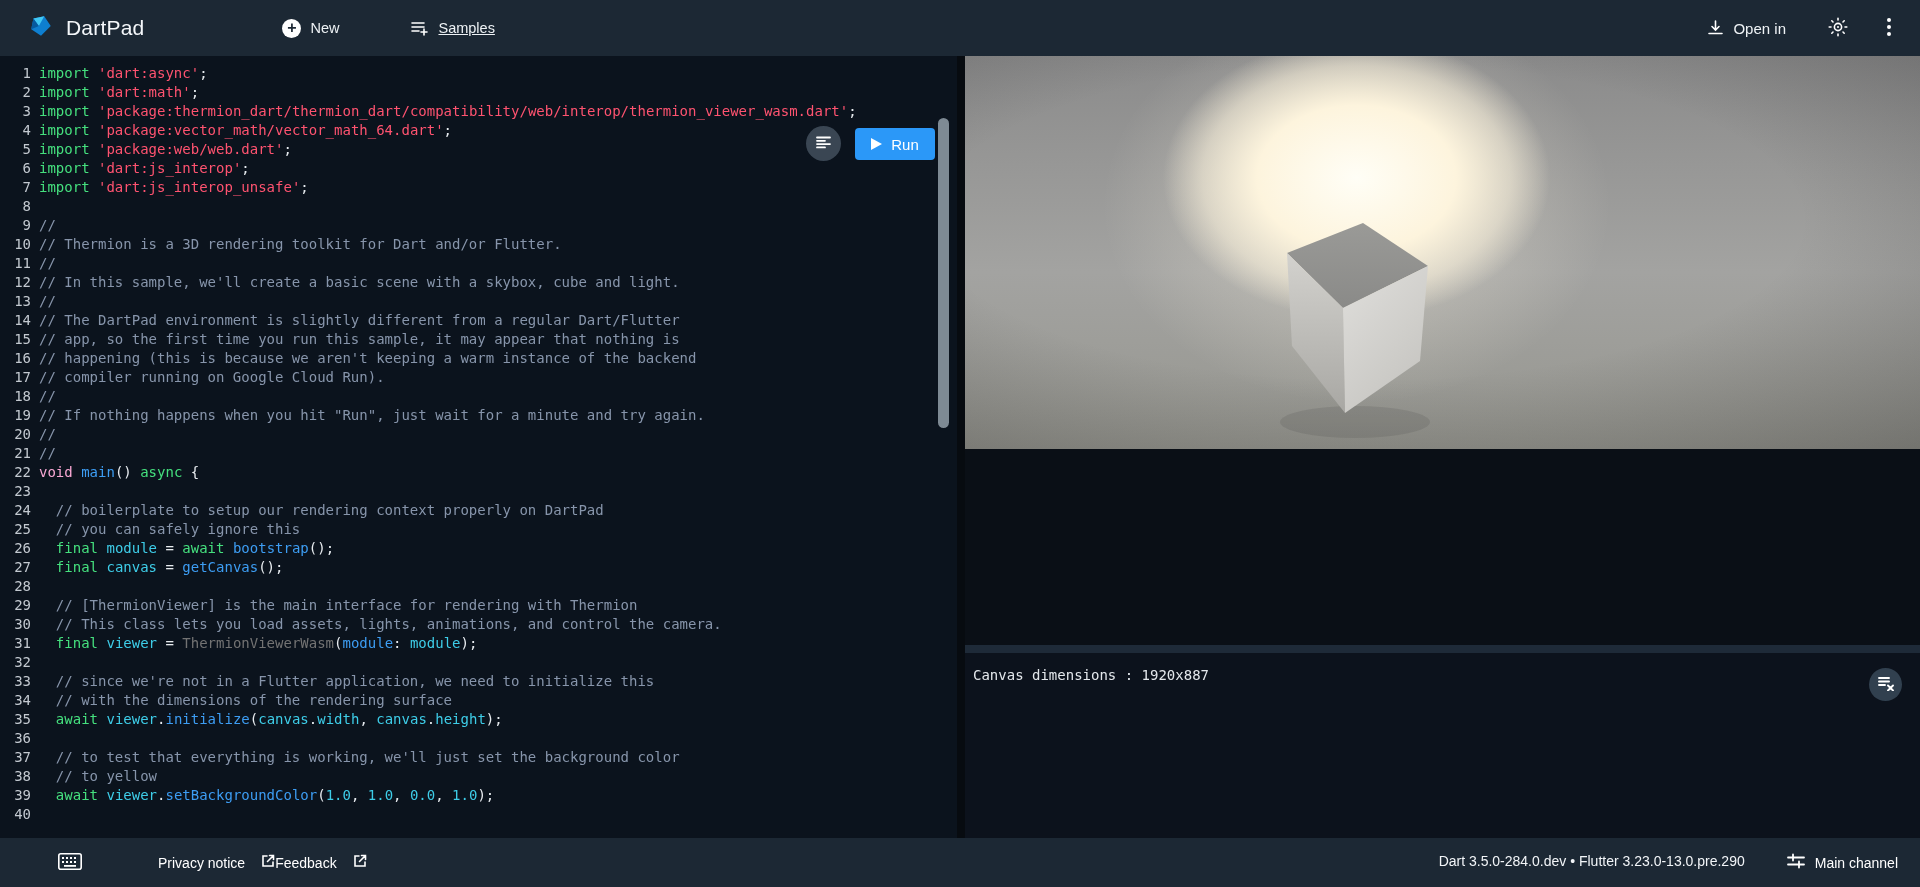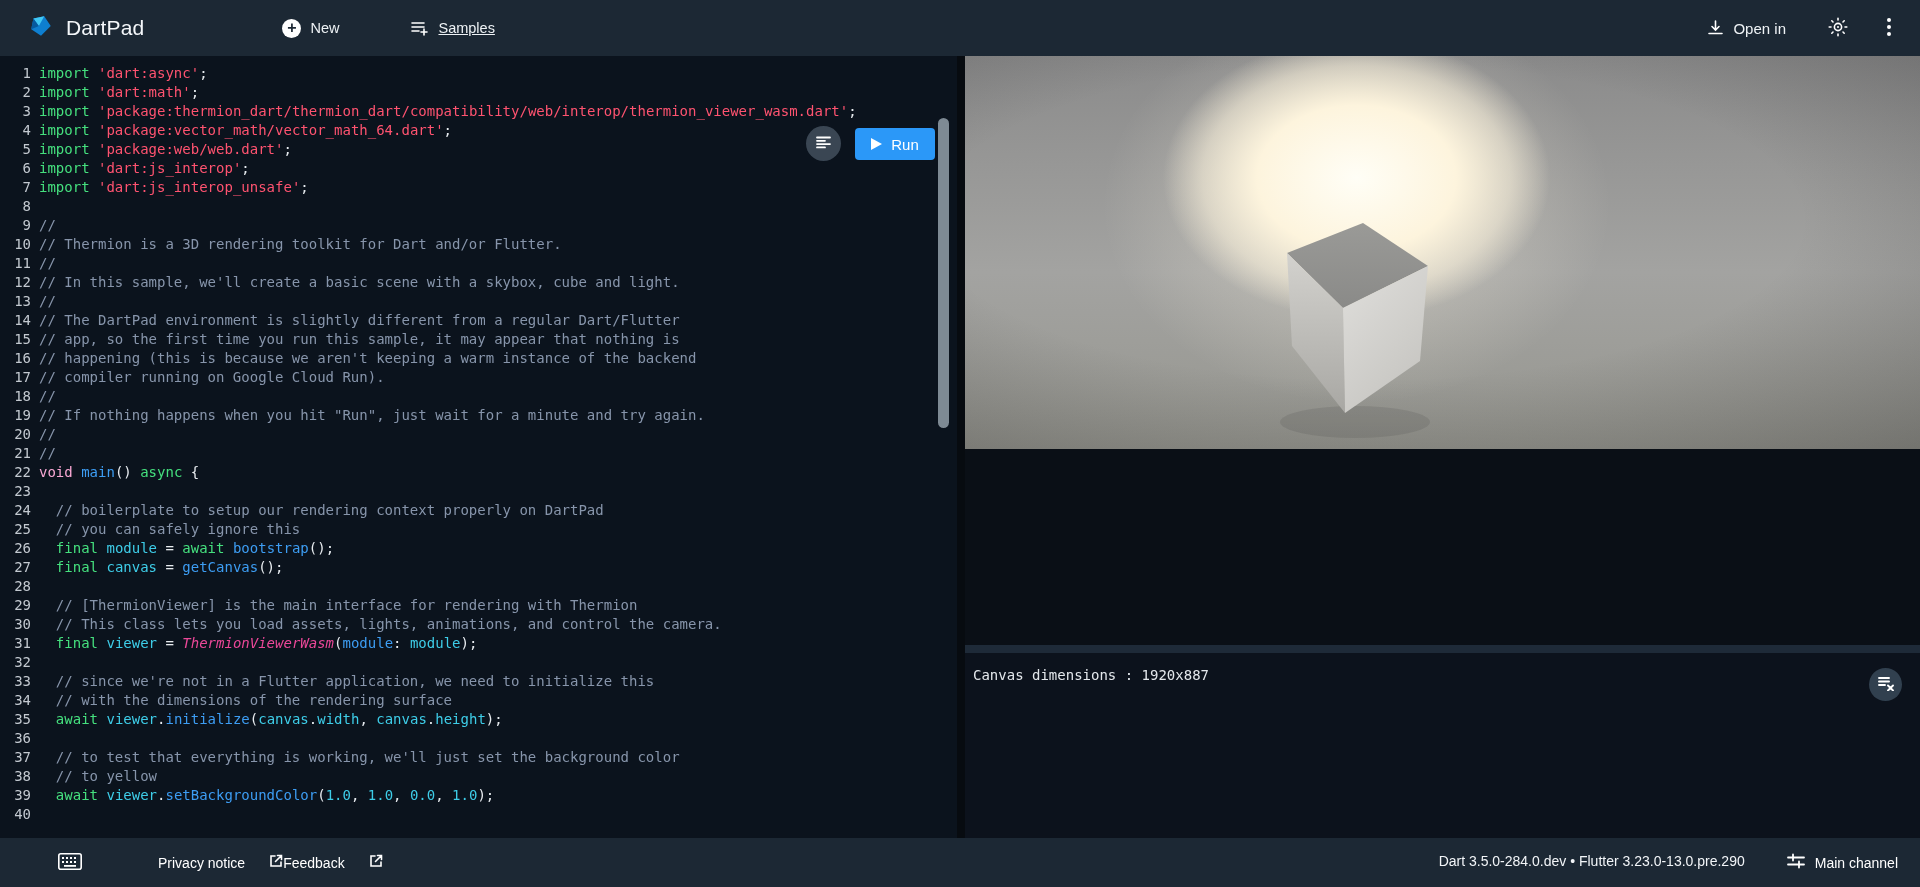--- a/index.html
+++ b/index.html
@@ -32,21 +32,21 @@
   .code-line { height:19px; }
   .ln { display:inline-block; width:31px; text-align:right; color:#c3c9d0; user-select:none; }
   .lc { margin-left:8px; color:#e8ecf0; }
   .tok-p { color:#e8ecf0; }
   .tok-k { color:#45e07e; }
   .tok-s { color:#ff5370; }
   .tok-c { color:#8795ab; }
   .tok-v { color:#3ecde8; }
   .tok-n { color:#3ecde8; }
   .tok-f { color:#3d9df3; }
-  .tok-t { color:#ec4899;font-style:italic; }
+  .tok-t { color:#737373; }
   .tok-b { color:#f9a8d4; font-weight:normal; }
 
   .format-btn { position:absolute; top:70px; left:806px; width:35px; height:35px; border-radius:50%;
                 background:#3a4653; border:none; cursor:pointer; display:flex; align-items:center; justify-content:center; }
   .run-btn { position:absolute; top:72px; left:855px; width:80px; height:32px; border-radius:4px;
              background:#2b98f8; border:none; cursor:pointer; display:flex; align-items:center; justify-content:center;
              gap:9px; color:#ffffff; font-size:15px; font-weight:500; }
   .scroll-thumb { position:absolute; top:62px; right:8px; width:11px; height:310px; border-radius:6px; background:#7e8a94; cursor:pointer; }
 
   
@@ -63,21 +63,21 @@
 
   
   .console { height:185px; flex:none; background:#0c121c; position:relative;
              font-family:"DejaVu Sans Mono","Liberation Mono",monospace; font-size:14px; color:#e4e8ec; }
   .console-text { padding:14px 18px 0 8px; white-space:pre; }
   .clear-btn { position:absolute; top:15px; right:18px; width:33px; height:33px; border-radius:50%;
                background:#31404f; border:none; cursor:pointer; display:flex; align-items:center; justify-content:center; }
 
   
   .footer { height:49px; background:#1c2834; flex:none; display:flex; align-items:center; padding:0 22px; color:#ffffff; }
-  .ft-btn { background:none; border:none; cursor:pointer; display:flex; align-items:center; gap:24px;
+  .ft-btn { background:none; border:none; cursor:pointer; display:flex; align-items:center; gap:16px;
             color:#ffffff; font-size:14px; font-weight:500; }
   .kbd-btn { margin-left:36px; }
   .privacy { margin-left:76px; }
   .feedback { }
   .ft-right { margin-left:auto; display:flex; align-items:flex-start; }
   .versions { font-size:14px; color:#f2f5f8; }
   .channel-btn { margin-left:42px; gap:10px; }
   svg.wic { stroke:#ffffff; fill:none; stroke-width:1.6; stroke-linecap:round; }
 </style>
 </head>

